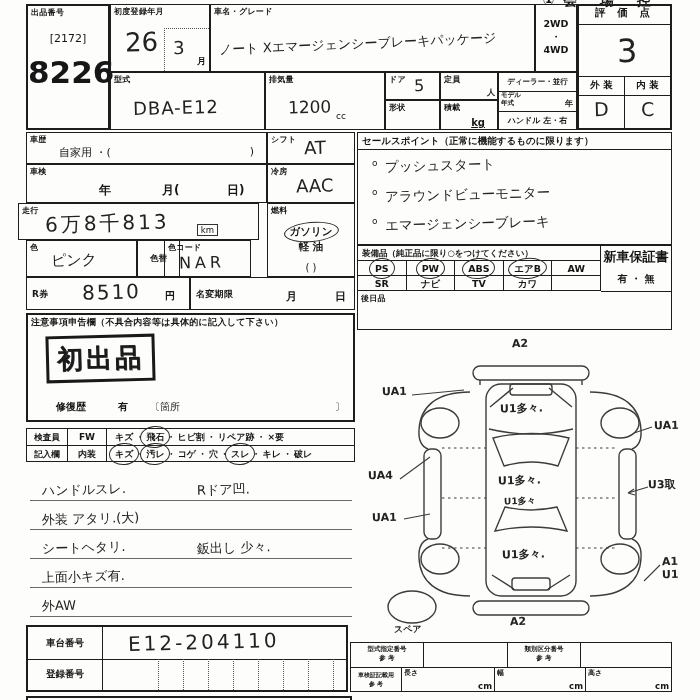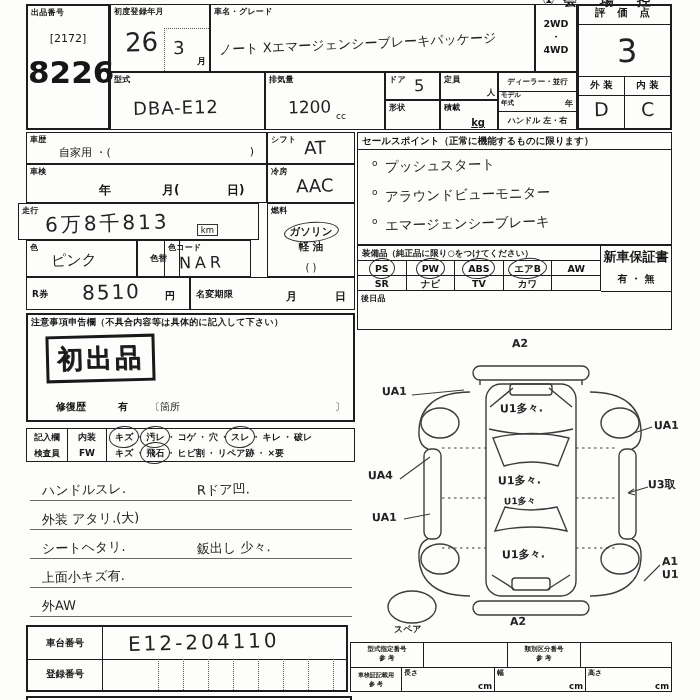--- a/index.html
+++ b/index.html
@@ -224,29 +224,29 @@
   <div class="box thick" style="left:26px;top:313px;width:329px;height:109px;padding-left:24px;">
     <span class="lbl" style="font-size:9px;">注意事項申告欄（不具合内容等は具体的に記入して下さい）</span>
     <div class="stamp">初出品</div>
     <span class="pr prb" style="left:28px;bottom:6px;font-size:10px;">修復歴</span>
     <span class="pr prb" style="left:90px;bottom:6px;font-size:10px;">有</span>
     <span class="pr" style="left:122px;bottom:6px;font-size:10px;">〔箇所</span>
     <span class="pr" style="right:8px;bottom:6px;font-size:10px;">〕</span>
   </div>
 
   <div class="box" style="left:26px;top:428px;width:329px;height:34px;">
+    <div style="display:flex;height:16px;border-bottom:1.4px solid #1d1d1d;">
+      <div style="width:40px;border-right:1.4px solid #1d1d1d;font-size:8.5px;font-weight:bold;line-height:16px;text-align:center;">検査員</div>
+      <div style="width:38px;border-right:1.4px solid #1d1d1d;font-size:9px;font-weight:bold;line-height:16px;text-align:center;">FW</div>
+      <div id="insp-row1" class="tk-row" style="flex:1;"><span>キズ</span><span class="sep">・</span><span class="circ">飛石</span><span class="sep">・</span><span>ヒビ割</span><span class="sep">・</span><span>リペア跡</span><span class="sep">・</span><span>×要</span></div>
+    </div>
     <div style="display:flex;height:16px;">
       <div style="width:40px;border-right:1.4px solid #1d1d1d;font-size:8.5px;font-weight:bold;line-height:16px;text-align:center;">記入欄</div>
       <div style="width:38px;border-right:1.4px solid #1d1d1d;font-size:9px;font-weight:bold;line-height:16px;text-align:center;">内装</div>
       <div id="insp-row2" class="tk-row" style="flex:1;"><span class="circ">キズ</span><span class="sep">・</span><span class="circ">汚レ</span><span class="sep">・</span><span>コゲ</span><span class="sep">・</span><span>穴</span><span class="sep">・</span><span class="circ">スレ</span><span class="sep">・</span><span>キレ</span><span class="sep">・</span><span>破レ</span></div>
-    </div>
-    <div style="display:flex;height:16px;border-bottom:1.4px solid #1d1d1d;">
-      <div style="width:40px;border-right:1.4px solid #1d1d1d;font-size:8.5px;font-weight:bold;line-height:16px;text-align:center;">検査員</div>
-      <div style="width:38px;border-right:1.4px solid #1d1d1d;font-size:9px;font-weight:bold;line-height:16px;text-align:center;">FW</div>
-      <div id="insp-row1" class="tk-row" style="flex:1;"><span>キズ</span><span class="sep">・</span><span class="circ">飛石</span><span class="sep">・</span><span>ヒビ割</span><span class="sep">・</span><span>リペア跡</span><span class="sep">・</span><span>×要</span></div>
     </div>
   </div>
 
   <div id="hw-lines" style="position:absolute;left:26px;top:472px;width:330px;">
       <div class="hw-line">
         <span class="l hw">ハンドルスレ.</span>
         <span class="r hw">Rドア凹.</span>
       </div>
       <div class="hw-line">
         <span class="l hw">外装 アタリ.(大)</span>

